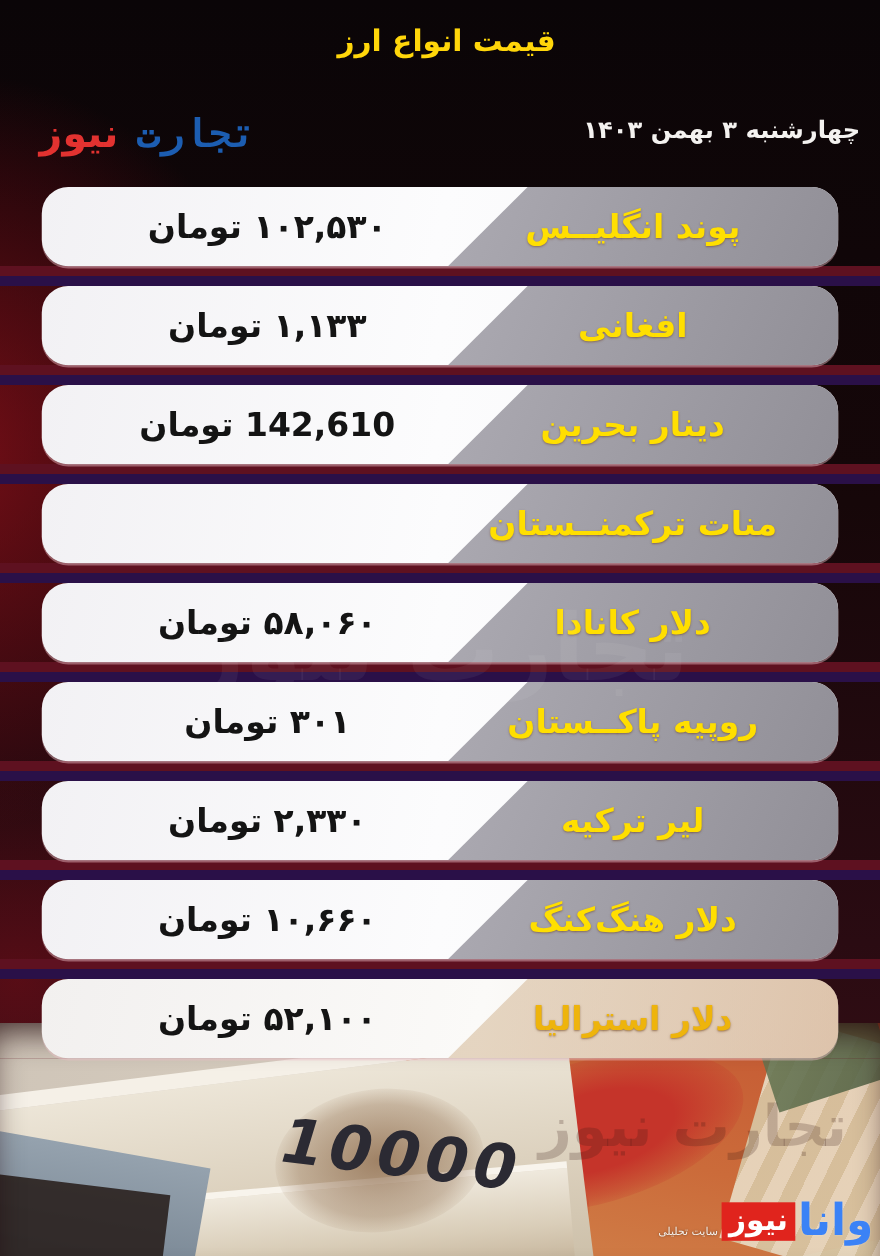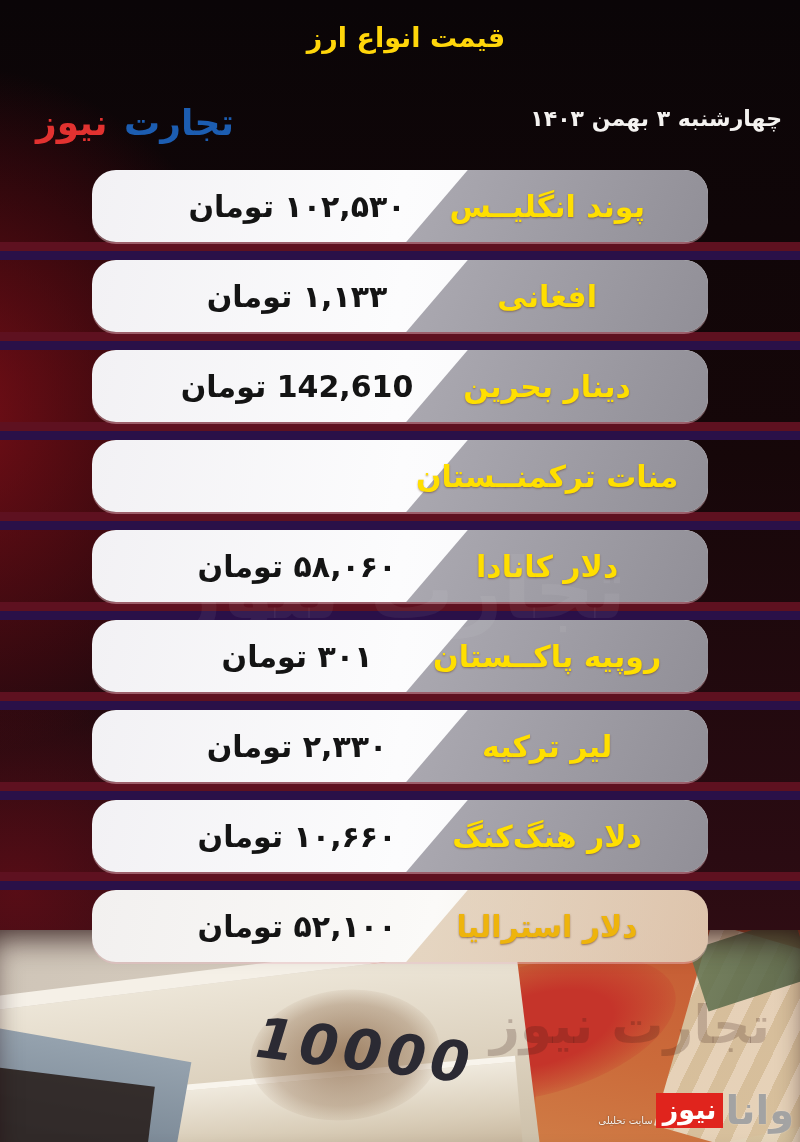--- a/index.html
+++ b/index.html
@@ -14,32 +14,32 @@
     background:
       radial-gradient(55% 42% at -6% 36%, rgba(170,18,30,.65), rgba(120,10,22,.25) 55%, transparent 72%),
       radial-gradient(40% 25% at 2% 78%, rgba(140,14,26,.45), transparent 70%),
       linear-gradient(180deg, #0a0507 0%, #160709 40%, #2a0b12 75%, #3a1016 100%);
   }
   
   .title { position:absolute; top:22px; left:0; right:0; z-index:3;
     text-align:center; color:#ffd60a; font-size:27px; font-weight:bold;padding-left:12px; }
   .header-row { position:absolute; top:100px; left:36px; right:18px; height:56px; z-index:3; }
   .logo { position:absolute; left:0; top:2px; font-size:36px; font-weight:bold; direction:rtl; }
-  .logo .b1 { color:#1c5db1; }
+  .logo .b1 { color:#1c5db1;font-family:Liberation Mono, monospace; }
   .logo .b2 { color:#e23230; margin-right:4px; }
   .date { position:absolute; right:0; top:6px; color:#f4f2f0; font-size:22px; font-weight:bold; direction:rtl; }
   
   .rows { position:absolute; top:170px; left:0; width:800px; height:792px; z-index:2;
     list-style:none;
     background-image:repeating-linear-gradient(180deg,
       rgba(0,0,0,0) 0px, rgba(0,0,0,0) 72px,
       #5e1120 72px, #5e1120 81px,
       #2a1048 81px, #2a1048 90px);
   }
-  .row { position:relative; width:616px; height:72px; margin:0 auto 18px auto;
+  .row { position:relative; width:724px; height:72px; margin:0 auto 18px auto;
     border-radius:24px; overflow:hidden;
     background:linear-gradient(100deg,#f2f1f4 0%,#fcfcfd 50%,#f6f5f8 100%);
     box-shadow:0 2px 0 rgba(235,190,200,.45);
   }
   .row::after { content:""; position:absolute; inset:0;
     background:linear-gradient(115deg,#c6c4cb 0%,#aeacb4 45%,#918f97 100%);
     clip-path:polygon(61% 0, 100% 0, 100% 100%, 51% 100%);
   }
   .row-price { position:absolute; left:50px; top:0; bottom:0; width:310px; z-index:2;
     display:flex; align-items:center; justify-content:center;
@@ -88,21 +88,21 @@
   .note-green { position:absolute; right:-6px; top:2px; width:110px; height:64px;
     background:linear-gradient(120deg,#637450 0%,#4c5c40 100%); transform:rotate(-18deg); opacity:.85; }
   .note-slate { position:absolute; left:-40px; bottom:-50px; width:220px; height:150px;
     background:linear-gradient(180deg,#95a2ae 0%,#6c7a88 100%); transform:rotate(10deg); }
   .corner-dark { position:absolute; left:-20px; bottom:-24px; width:170px; height:90px;
     background:#241a16; transform:rotate(7deg); opacity:.85; }
   .photo-vignette { position:absolute; inset:0; box-shadow:inset 0 18px 30px -10px rgba(30,5,8,.8); }
   
   .vana-badge { position:absolute; right:6px; bottom:12px; z-index:4;
     display:flex; direction:rtl; align-items:center; }
-  .vana-word { color:#a3a3a3; font-size:40px; font-weight:bold; line-height:1;
+  .vana-word { color:#3b82f6; font-size:40px; font-weight:bold; line-height:1;
     text-shadow:0 0 2px rgba(255,255,255,.35); }
   .vana-box { background:#e0241d; color:#ffffff; font-size:27px; font-weight:bold;
     padding:3px 7px 5px 7px; margin-right:2px; line-height:1; }
   .vana-tag { color:#f5efe9; font-size:10px; margin-right:3px; align-self:flex-end; padding-bottom:4px;
     text-shadow:0 0 2px rgba(0,0,0,.5); }
 </style>
 </head>
 <body>
 
 <div class="bg-glow"></div>

